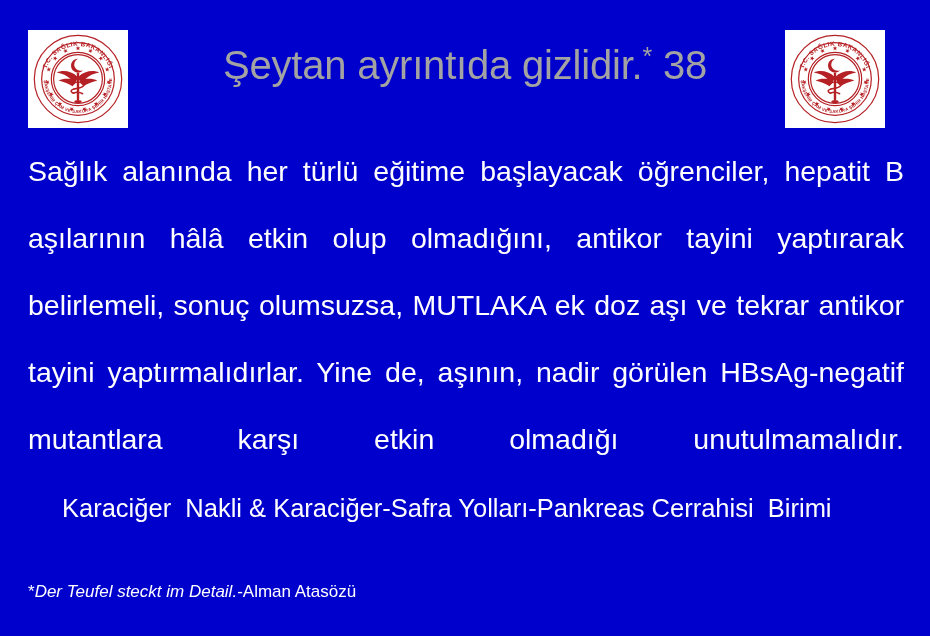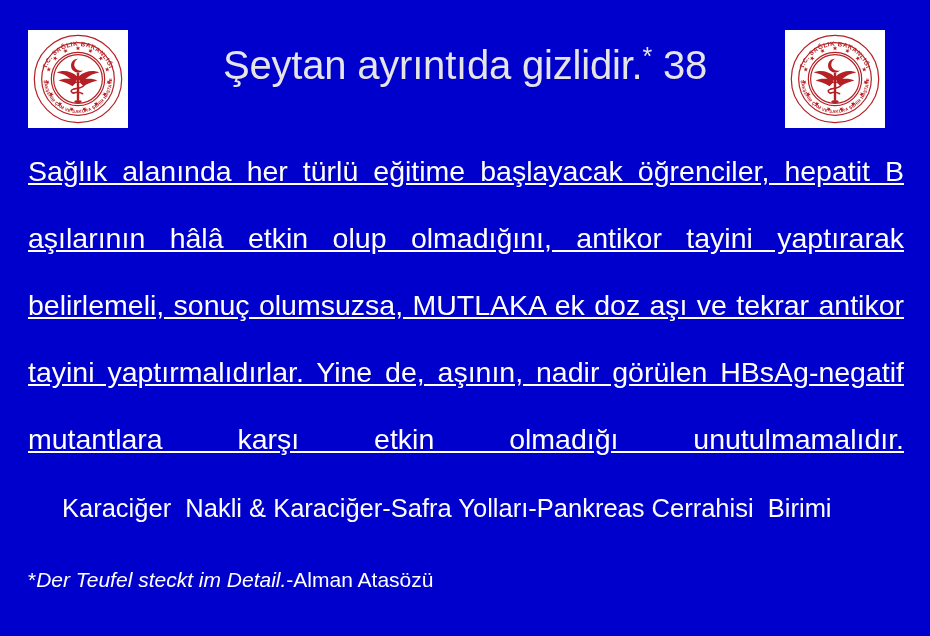--- a/index.html
+++ b/index.html
@@ -60,21 +60,20 @@
     position: absolute;
     left: 28px;
     top: 138px;
     width: 876px;
     color: #ffffff;
     font-size: 28.5px;
     font-weight: 400;
     line-height: 67px;
     text-align: justify;
     text-justify: inter-word;
-    text-decoration: underline;
   }
   
   #body-text p {
     margin: 0;
     text-align: justify;
   }
   #body-text p:after {
     content: "";
     display: inline-block;
     width: 100%;
@@ -91,23 +90,23 @@
     font-weight: 400;
     line-height: 34px;
     white-space: pre;
     text-align: left;
   }
 
   
   #footnote {
     position: absolute;
     left: 28px;
-    top: 566px;
+    top: 578px;
     color: #ffffff;
-    font-size: 21px;
+    font-size: 17px;
     font-weight: 400;
     line-height: 28px;
     white-space: pre;
   }
   #footnote .de {
     font-style: italic;
   }
   #footnote .src {
     font-style: normal;
   }
@@ -272,21 +271,21 @@
         <rect x="97.4" y="86" width="5.2" height="60" rx="2"></rect>
         <g fill="none" stroke="#B52025" stroke-width="3.4" stroke-linecap="round">
           <path d="M 90,110 q 10,-7 20,0 q 10,7 -20,12 q -10,4 0,9"></path>
           <path d="M 90,131 q 10,-5 20,1"></path>
         </g>
         <ellipse cx="100" cy="149" rx="8" ry="3.4"></ellipse>
       </g>
     </svg>
   </div>
 
-  <div id="title" style="color: #e5e5e5;"><span>Şeytan ayrıntıda gizlidir.</span><span class="star">*</span><span class="num"> 38</span></div>
+  <div id="title" style="color: #a3a3a3;"><span>Şeytan ayrıntıda gizlidir.</span><span class="star">*</span><span class="num"> 38</span></div>
 
   <div id="body-text" style="color: rgb(255, 255, 255);">
     <p>Sağlık alanında her türlü eğitime başlayacak öğrenciler, hepatit B aşılarının hâlâ etkin olup olmadığını, antikor tayini yaptırarak belirlemeli, sonuç olumsuzsa, MUTLAKA ek doz aşı ve tekrar antikor tayini yaptırmalıdırlar. Yine de, aşının, nadir görülen HBsAg-negatif mutantlara karşı etkin olmadığı unutulmamalıdır.</p>
   </div>
 
   <div id="unit-line" style="color: rgb(255, 255, 255);">Karaciğer  Nakli &amp; Karaciğer-Safra Yolları-Pankreas Cerrahisi  Birimi</div>
 
   <div id="footnote" style="color: rgb(255, 255, 255);"><span>*</span><span class="de">Der Teufel steckt im Detail.</span><span class="src">-Alman Atasözü</span></div>
 
 </div>

